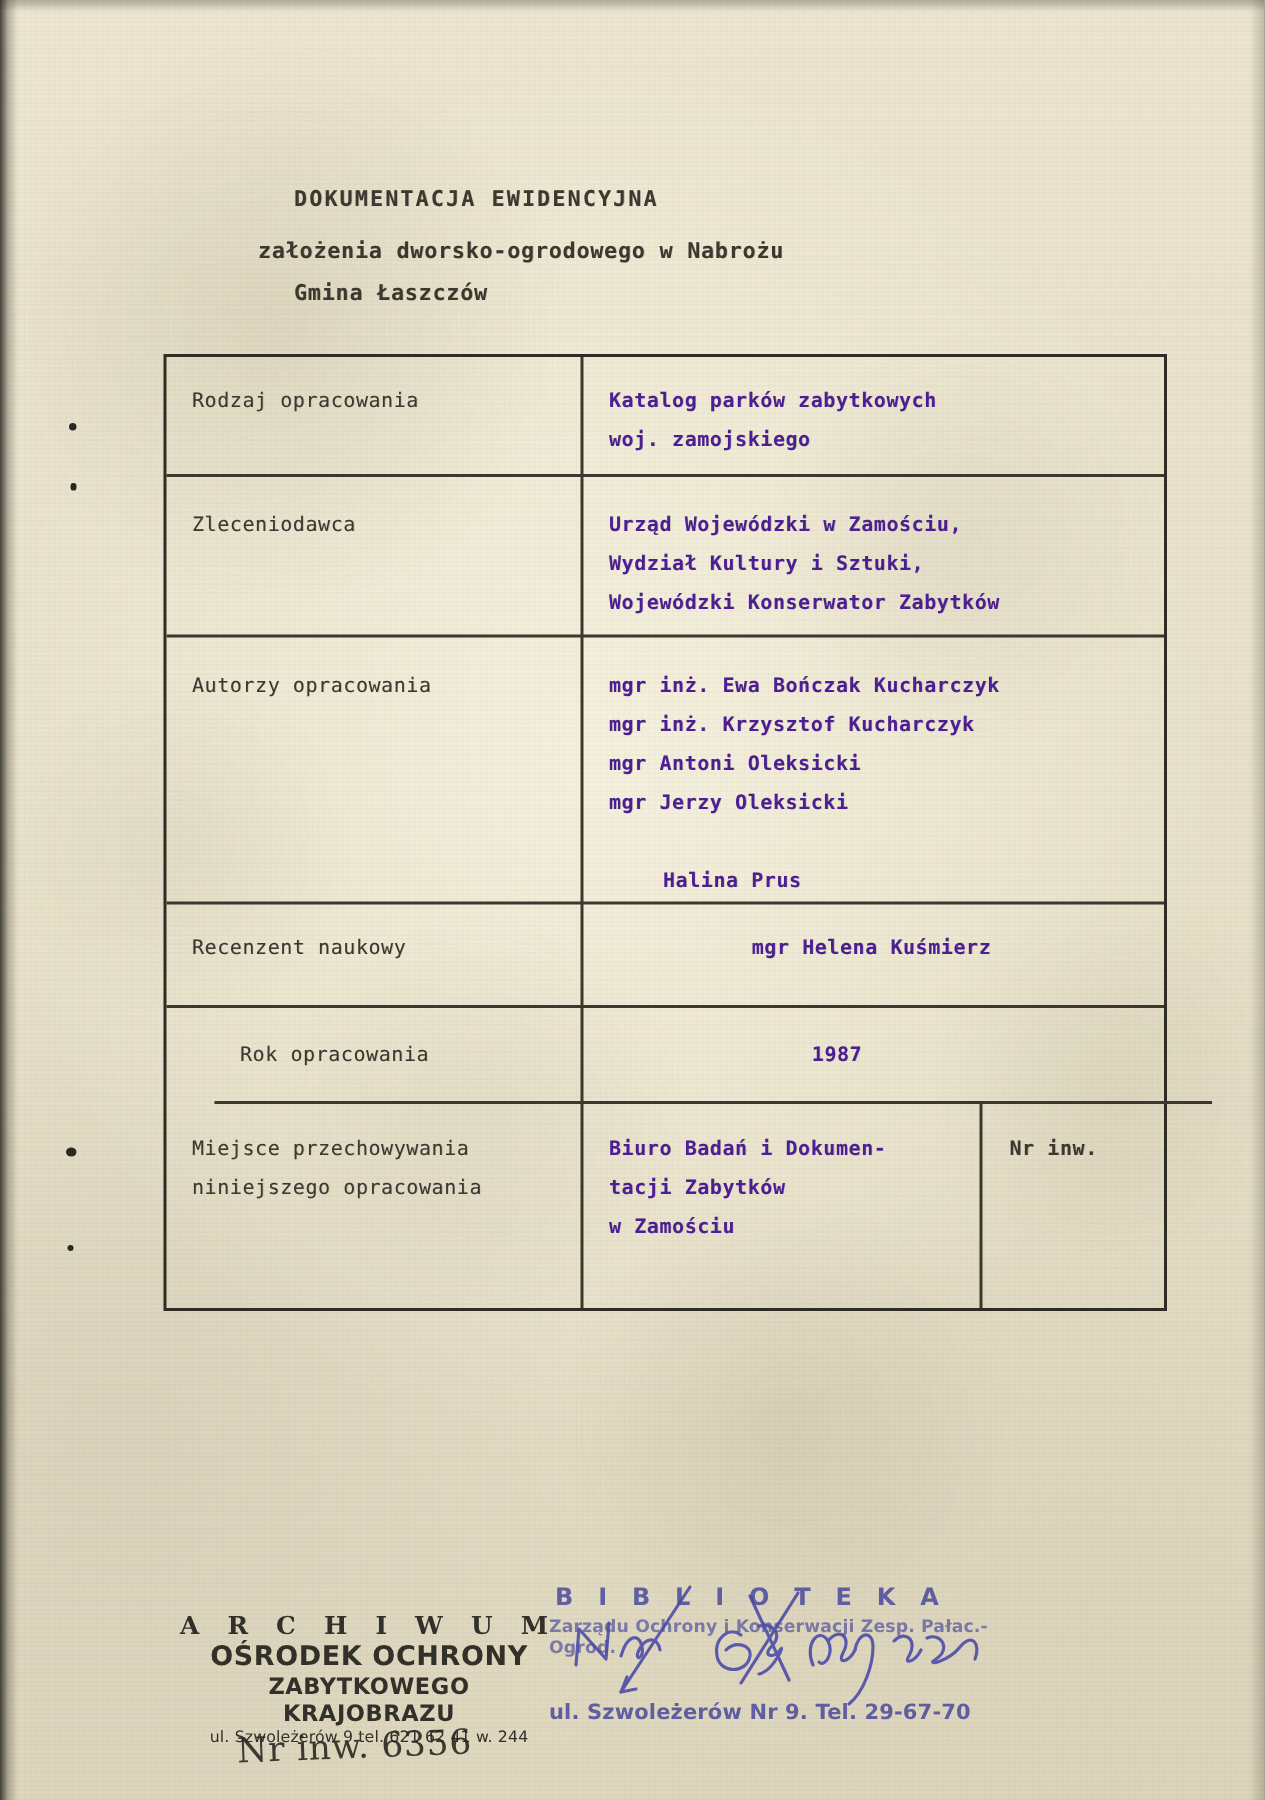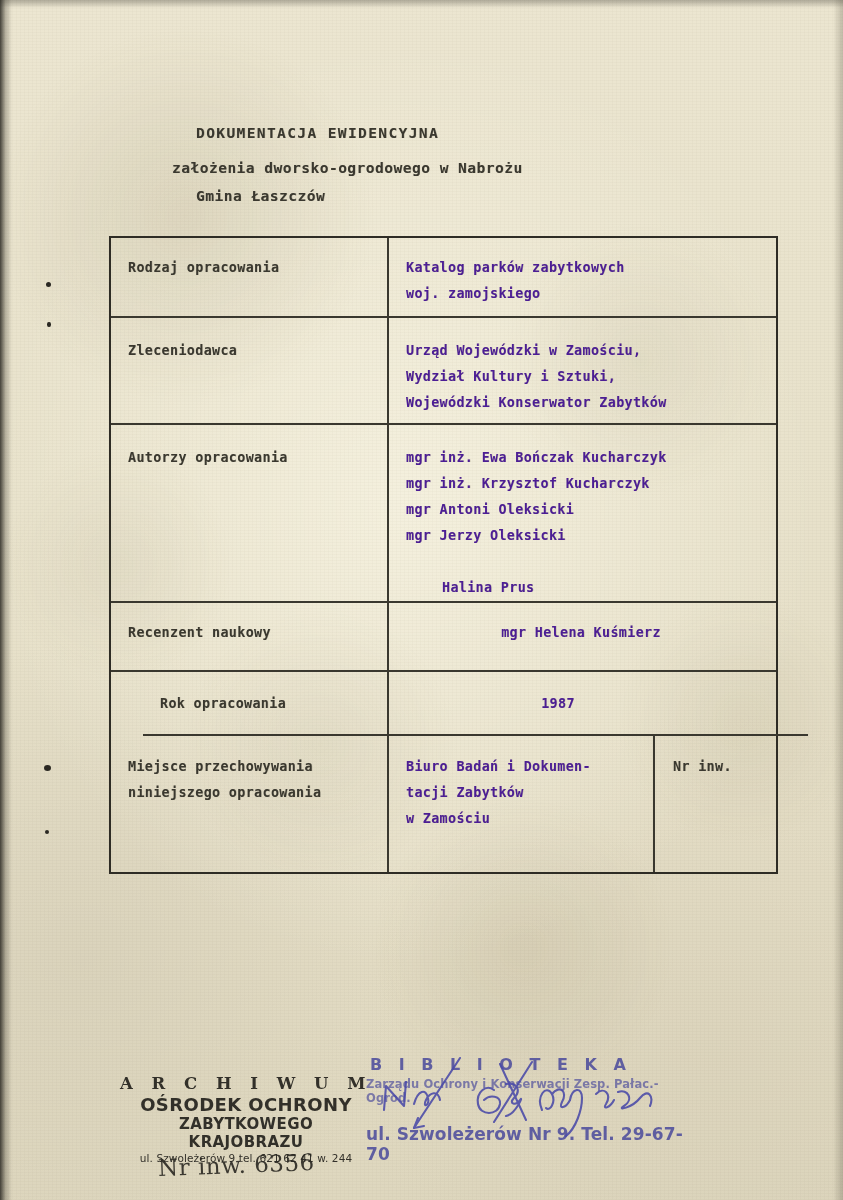--- a/index.html
+++ b/index.html
@@ -103,21 +103,21 @@
     box-sizing: border-box;
     border-bottom: 2px solid #3a382f;
   }
   .trow.last { border-bottom: none; padding-left: 12px; }
   .tcell-label {
     position: absolute;
     left: 17px;
     top: 0;
     width: 260px;
     font-size: 13.3px;
-    font-weight: bold;
+    font-weight: normal;
     color: #3a382f;
     letter-spacing: 0.4px;
     line-height: 26px;
     white-space: pre-line;
     text-shadow: 0.4px 0.3px 0 rgba(70,66,52,0.3);
   }
   .tcell-value {
     position: absolute;
     left: 295px;
     top: 0;
@@ -222,24 +222,24 @@
     margin-left: 4px;
   }
   #library-stamp .lb2 {
     font-size: 11.5px;
     font-weight: bold;
     letter-spacing: 0.1px;
     margin-top: 3px;
     opacity: 0.78;
   }
   #library-stamp .lb3 {
-    font-size: 17px;
+    font-size: 14px;
     font-weight: bold;
     letter-spacing: 0.1px;
-    margin-top: 19px;
+    margin-top: 29px;
   }
   #blue-scribble {
     position: absolute;
     left: 356px;
     top: 1048px;
     width: 360px;
     height: 110px;
     pointer-events: none;
   }
 </style>

